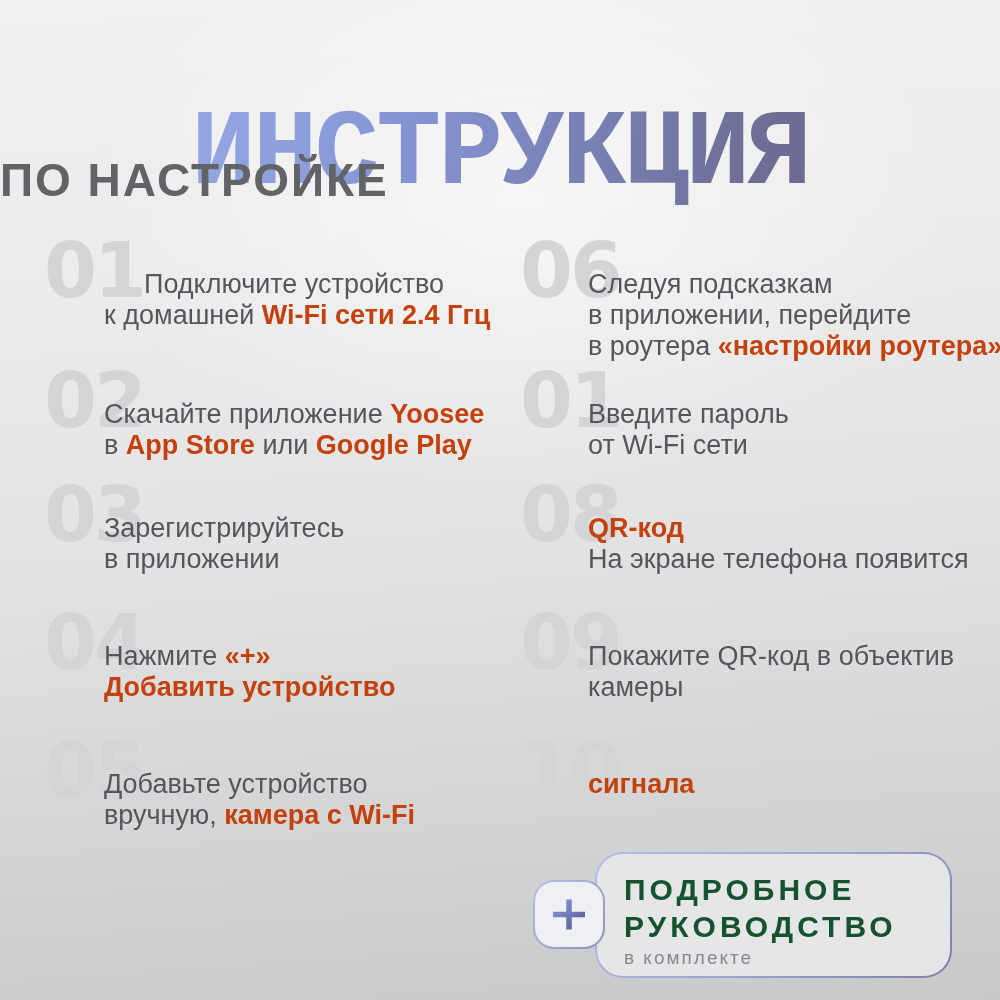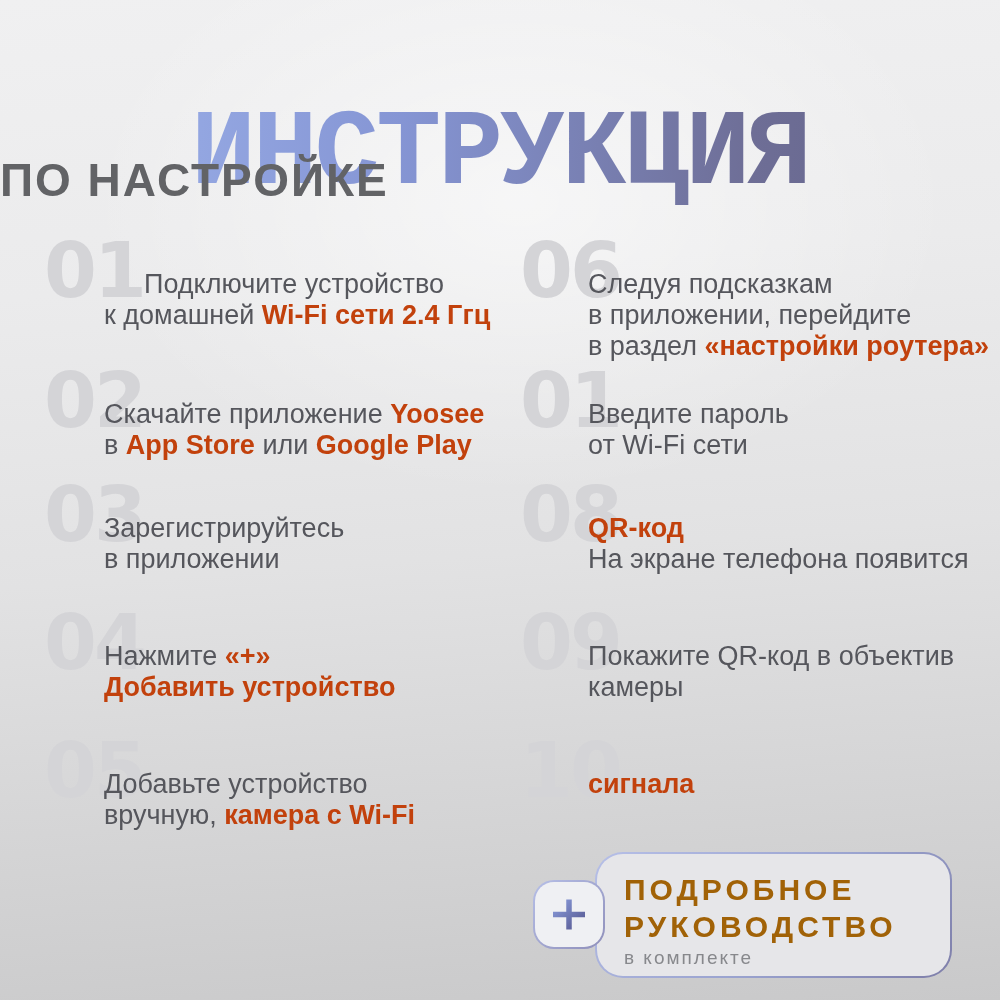--- a/index.html
+++ b/index.html
@@ -39,21 +39,21 @@
   
   .card{
     position:absolute;left:595px;top:852px;width:357px;height:126px;
     border-radius:28px;padding:2px;box-sizing:border-box;z-index:2;
     background:linear-gradient(135deg,#b6bfe7 0%,#9aa3cf 55%,#7e7ea9 100%);
   }
   .card-inner{
     width:100%;height:100%;border-radius:26px;background:#e6e6e9;
     box-sizing:border-box;padding:17px 10px 0 27px;
   }
-  .card-line{font-size:30px;font-weight:700;letter-spacing:4px;color:#a16207;line-height:37px;}
+  .card-line{font-size:30px;font-weight:700;letter-spacing:4px;color:#14532d;line-height:37px;}
   .card-note{font-size:19px;letter-spacing:2px;color:#87888c;line-height:22px;margin-top:2px;}
   .plus-badge{
     position:absolute;left:533px;top:880px;width:72px;height:69px;
     border-radius:21px;padding:2px;box-sizing:border-box;z-index:3;
     background:linear-gradient(135deg,#b6bfe7 0%,#8f8fba 100%);
   }
   .plus-inner{
     width:100%;height:100%;border-radius:19px;background:#eff0f3;
     display:flex;align-items:center;justify-content:center;
   }
@@ -100,21 +100,21 @@
       <div class="txt">
         <div class="line"><span>Добавьте устройство</span></div>
         <div class="line"><span>вручную, </span><b>камера с Wi-Fi</b></div>
       </div>
     </div>
     <div class="step col-right" style="top: 233px;">
       <span class="num">06</span>
       <div class="txt">
         <div class="line"><span>Следуя подсказкам</span></div>
         <div class="line"><span>в приложении, перейдите</span></div>
-        <div class="line"><span>в раздел </span><b>«настройки роутера»</b></div>
+        <div class="line"><span>в роутера </span><b>«настройки роутера»</b></div>
       </div>
     </div>
     <div class="step col-right" style="top: 363px;">
       <span class="num">01</span>
       <div class="txt">
         <div class="line"><span>Введите пароль</span></div>
         <div class="line"><span>от Wi-Fi сети</span></div>
       </div>
     </div>
     <div class="step col-right" style="top: 477px;">

